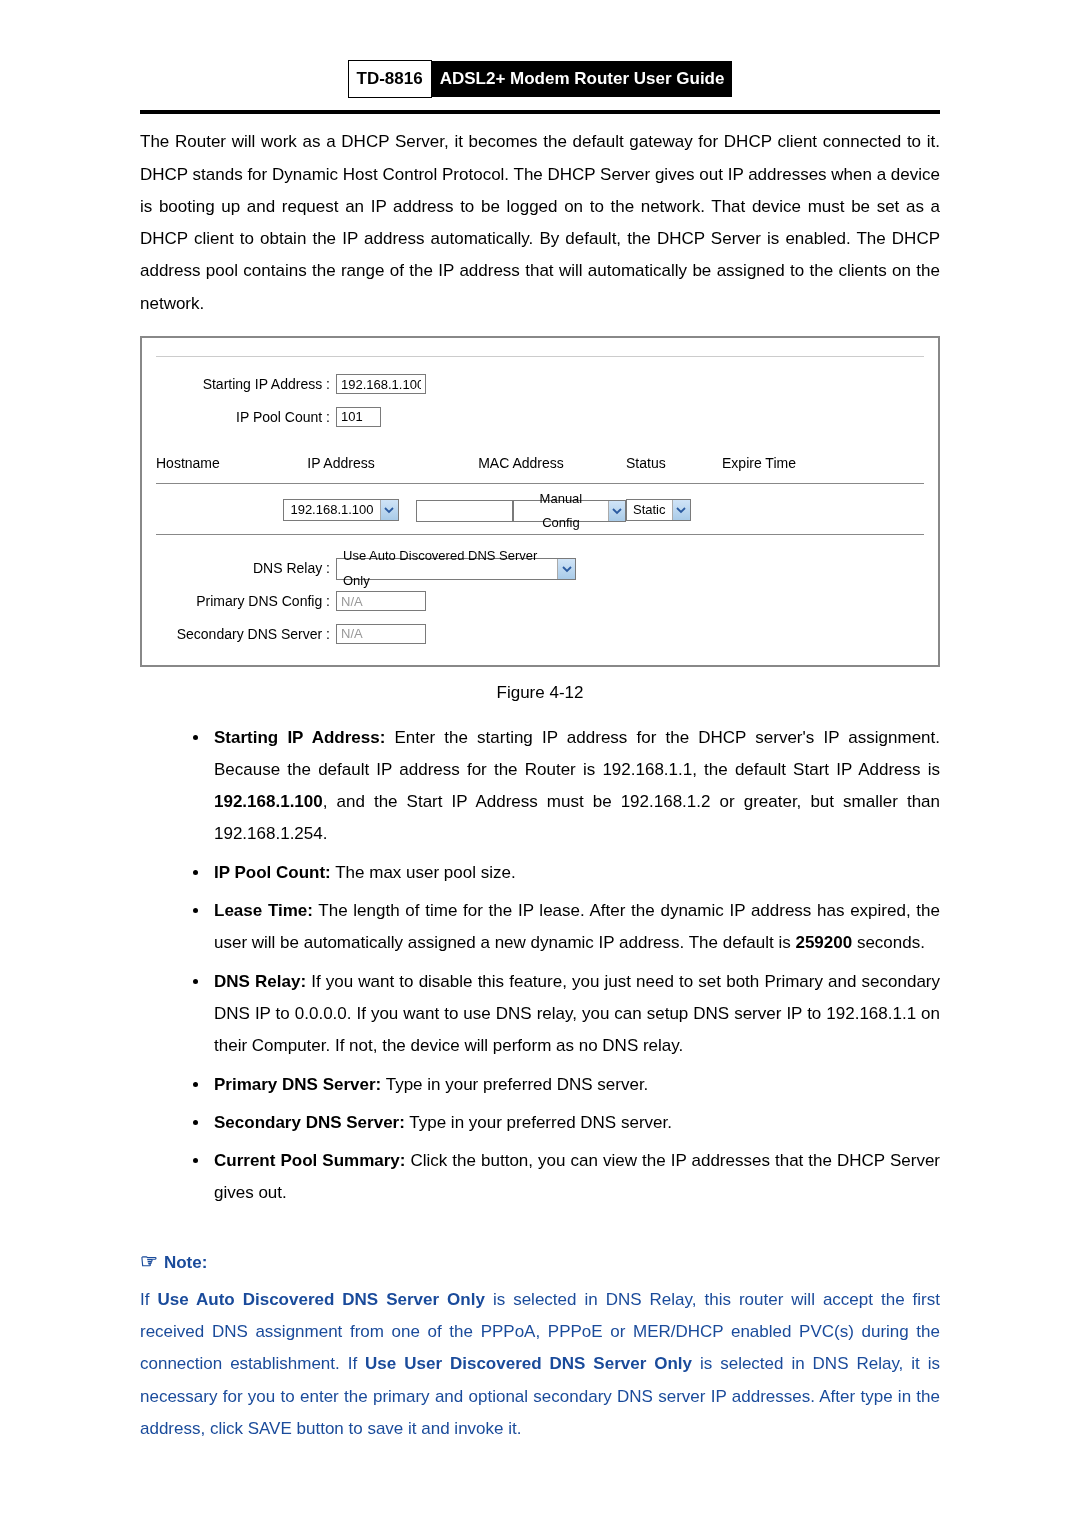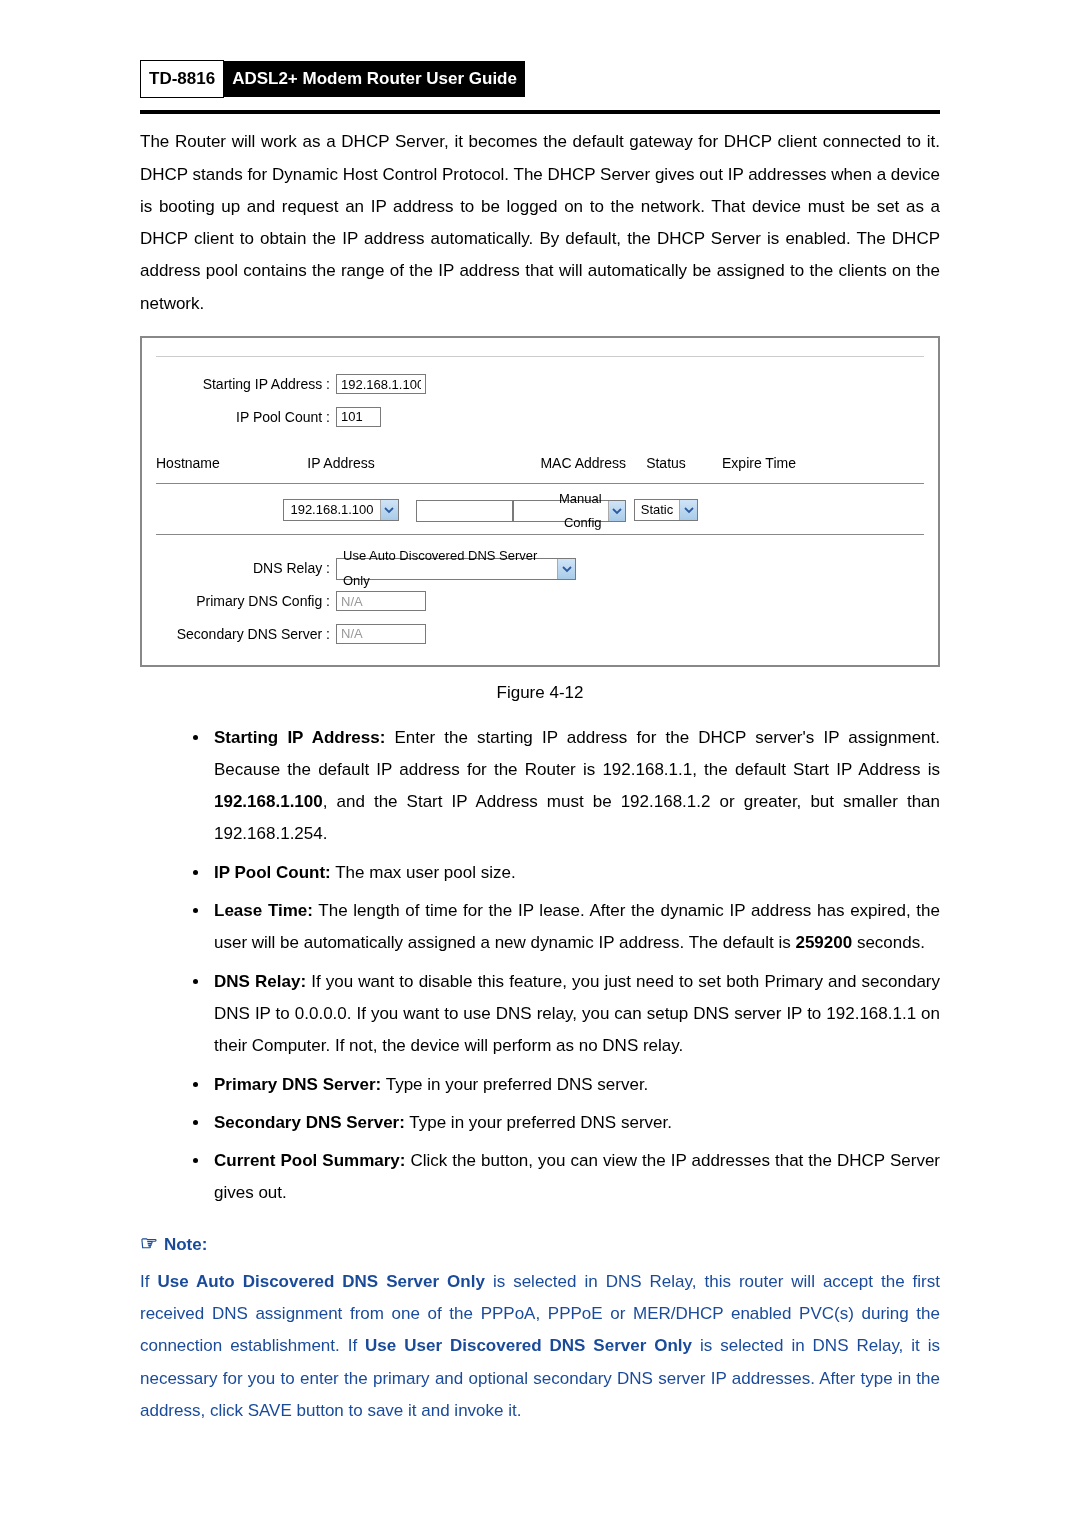--- a/index.html
+++ b/index.html
@@ -1,44 +1,44 @@
 <!DOCTYPE html>
 <html><head>
 <meta charset="utf-8">
 <style>
   * { box-sizing: border-box; margin: 0; padding: 0; }
   body { font-family: Arial, sans-serif; font-size: 17px; background: #fff; width: 1080px; padding: 60px 140px 60px 140px; line-height: 1.9; }
-  .header-bar { text-align: left; margin-bottom: 12px; }
+  .header-bar { text-align: center; margin-bottom: 12px; }
   .header-bar .model { background: #fff; color: #000; border: 1px solid #000; padding: 2px 8px; font-weight: bold; display: inline-block; }
   .header-bar .title { background: #000; color: #fff; padding: 2px 8px; font-weight: bold; display: inline-block; }
   .hr-top { border-top: 4px solid #000; margin-bottom: 12px; }
   .intro { text-align: justify; margin-bottom: 16px; }
   .figure-box { border: 2px solid #888; padding: 18px 14px 12px 14px; margin-bottom: 10px; font-size: 14px; }
   .dhcp-row { text-align: center; margin-bottom: 18px; font-size: 14px; }
   .dhcp-row label { margin: 0 4px; }
   .form-row { display: flex; align-items: center; margin-bottom: 6px; font-size: 14px; }
   .form-label { width: 180px; text-align: right; padding-right: 6px; }
   .txt-input { border: 1px solid #7a7a7a; padding: 1px 4px; font-size: 13px; height: 20px; width: 90px; background: #fff; font-family: Arial, sans-serif; }
   .txt-input.placeholder { color: #999; }
   .suffix { margin-left: 6px; font-size: 14px; }
   .table-wrap { display: flex; border-bottom: 1px solid #888; padding: 6px 0; margin-top: 14px; font-size: 14px; }
   .col-host { width: 110px; text-align: left; }
   .col-ip { width: 150px; text-align: center; }
-  .col-mac { width: 210px; text-align: right; }
-  .col-status { width: 80px; text-align: center; }
+  .col-mac { width: 210px; text-align: center; }
+  .col-status { width: 80px; }
   .col-exp { width: 90px; text-align: center; margin-left: 8px; }
   .table-row { display: flex; padding: 12px 0; border-bottom: 1px solid #888; }
   .dropdown { display: inline-flex; align-items: center; border: 1px solid #7a7a7a; height: 22px; background: #fff; font-size: 13px; }
   .dropdown .val { padding: 0 6px; }
   .dd-btn { width: 18px; height: 20px; background: linear-gradient(#d0e4f7,#a9cbe8); display: flex; align-items: center; justify-content: center; border-left: 1px solid #aaa; }
   .dd-btn svg { width: 10px; height: 10px; }
   .mac-cell { display: flex; align-items: flex-end; justify-content: center; }
   .mac-input { border: 1px solid #7a7a7a; width: 100px; height: 22px; }
   .figure-caption { text-align: center; margin: 10px 0 12px 0; }
-  ul.bullets { list-style-type: disc; padding-left: 70px; margin-bottom: 14px; }
+  ul.bullets { list-style-type: disc; padding-left: 70px; margin-bottom: 32px; }
   ul.bullets li { text-align: justify; margin-bottom: 6px; padding-left: 4px; }
   .note-header { color: #1a4b9b; font-weight: bold; margin-bottom: 4px; }
   .note-header .hand { font-size: 20px; margin-right: 6px; }
   .note-text { color: #1a4b9b; text-align: justify; }
   b { font-weight: bold; }
 </style>
 </head>
 <body>
 
 <div class="header-bar">

